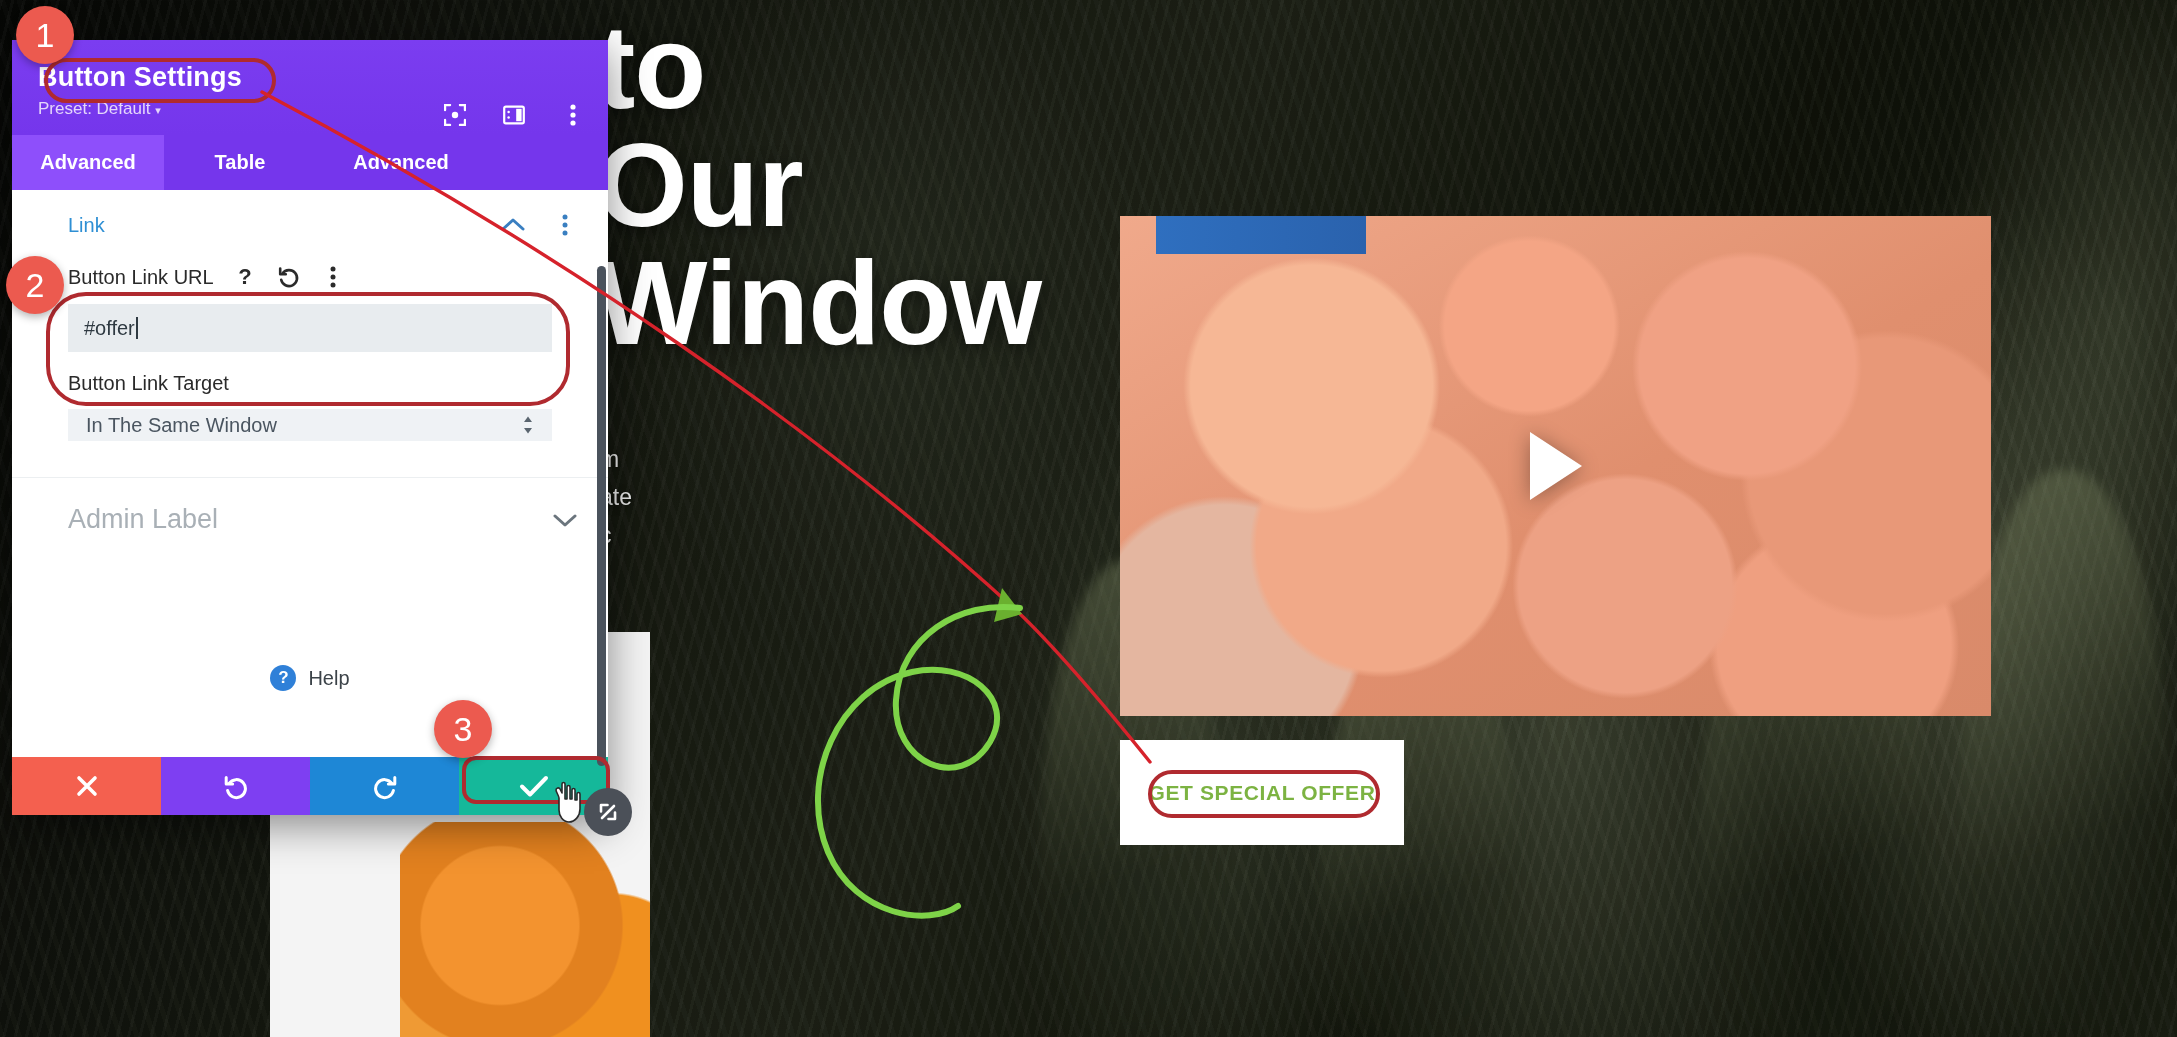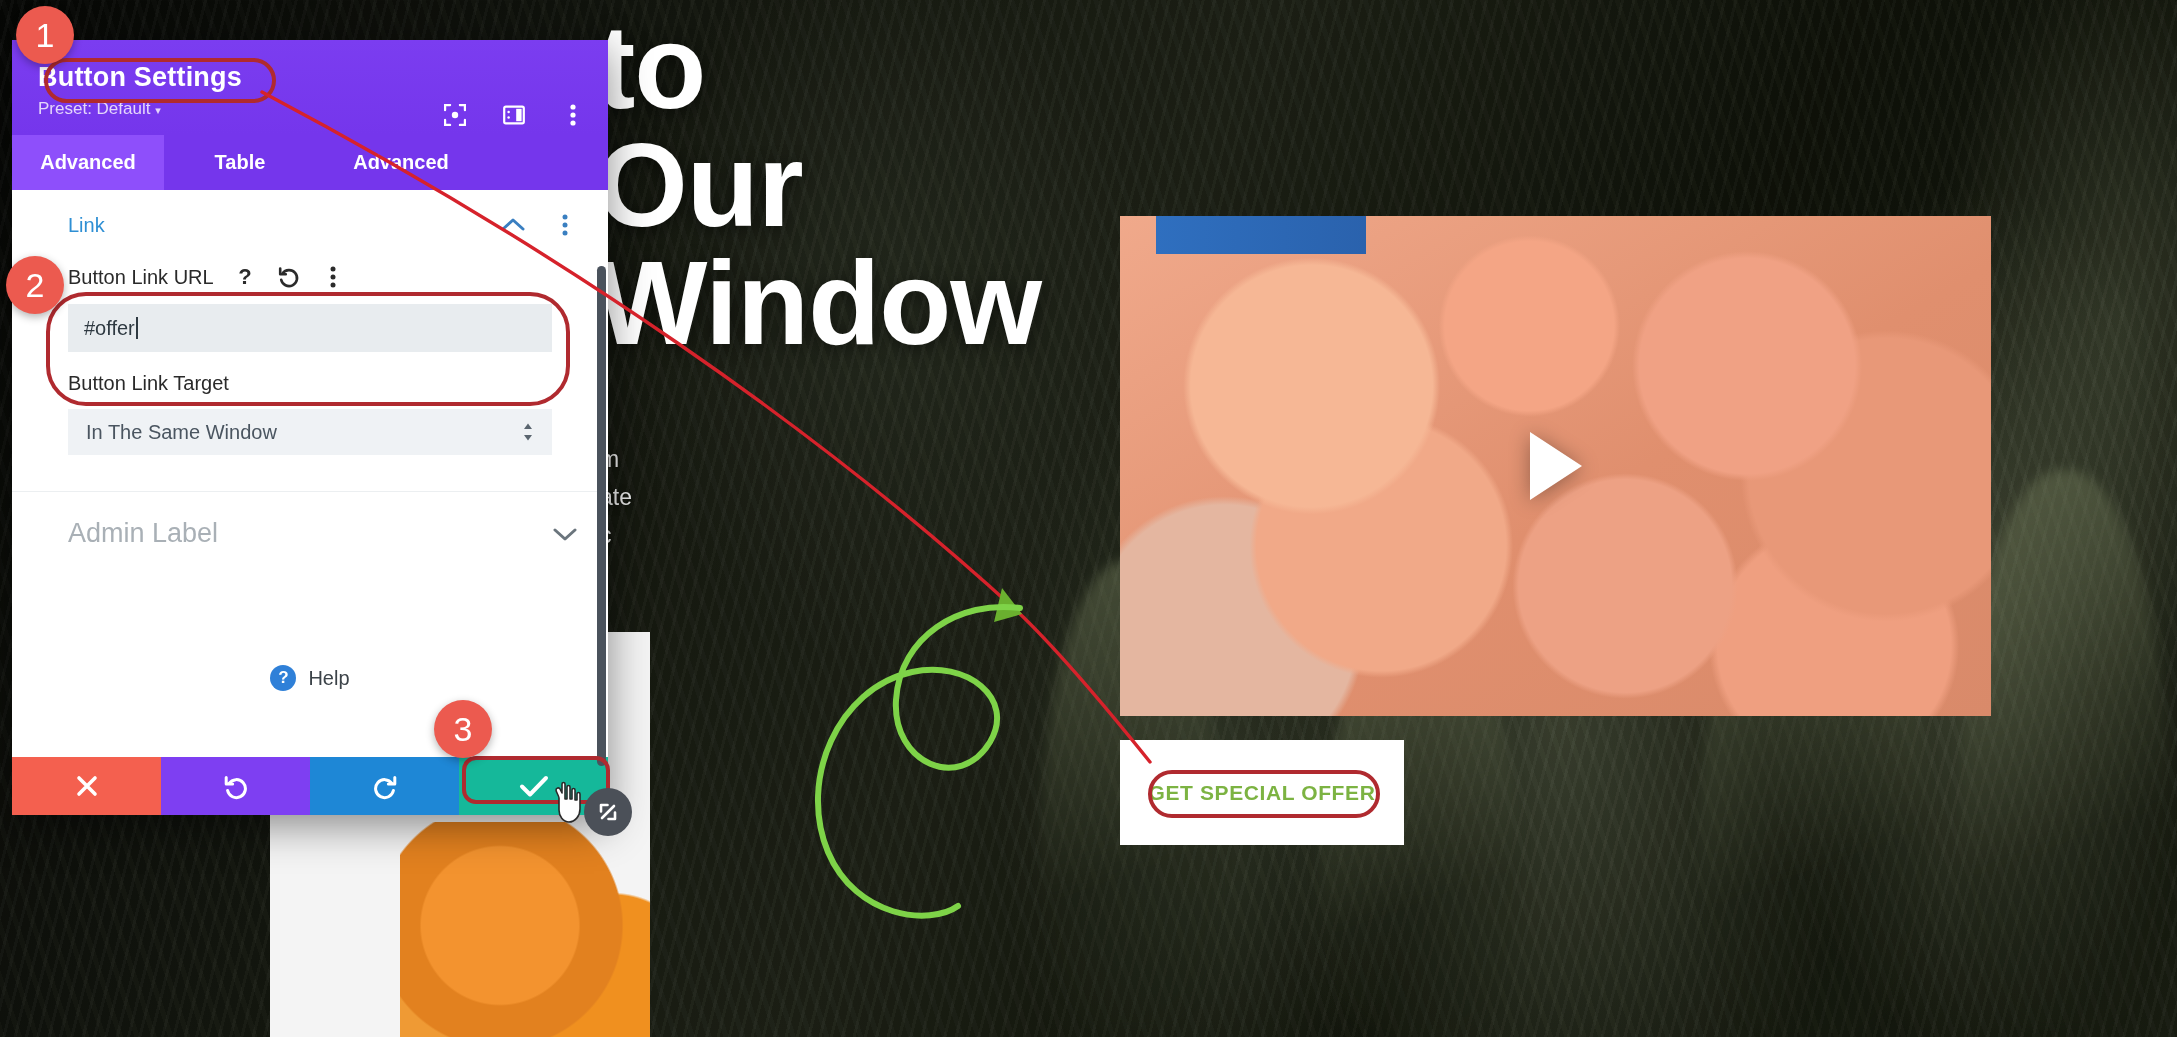--- a/index.html
+++ b/index.html
@@ -164,21 +164,21 @@
   .text-input {
     margin-top:14px; height:48px; background:#e8ecef;
     display:flex; align-items:center; padding:0 16px;
     font-size:20px; color:#2f3a42; cursor:text;
   }
   .caret-bar {
     display:inline-block; width:2px; height:22px; background:#2f3a42;
     margin-left:1px;
   }
   .select-wrap {
-    margin-top:14px; height:46px; background:#eff2f5;
+    margin-top:14px; height:32px; background:#eff2f5;
     display:flex; align-items:center; justify-content:space-between;
     padding:0 18px; font-size:20px; color:#4a5560; cursor:pointer;
   }
   .spinner { color:#5a656f; font-size:16px; line-height:10px; text-align:center; }
 
   .divider { margin: 36px 0 0 0; height:1px; background:#eceff1; }
 
   .accordion {
     display:flex; align-items:center; justify-content:space-between;
     padding: 26px 30px 0 56px;

